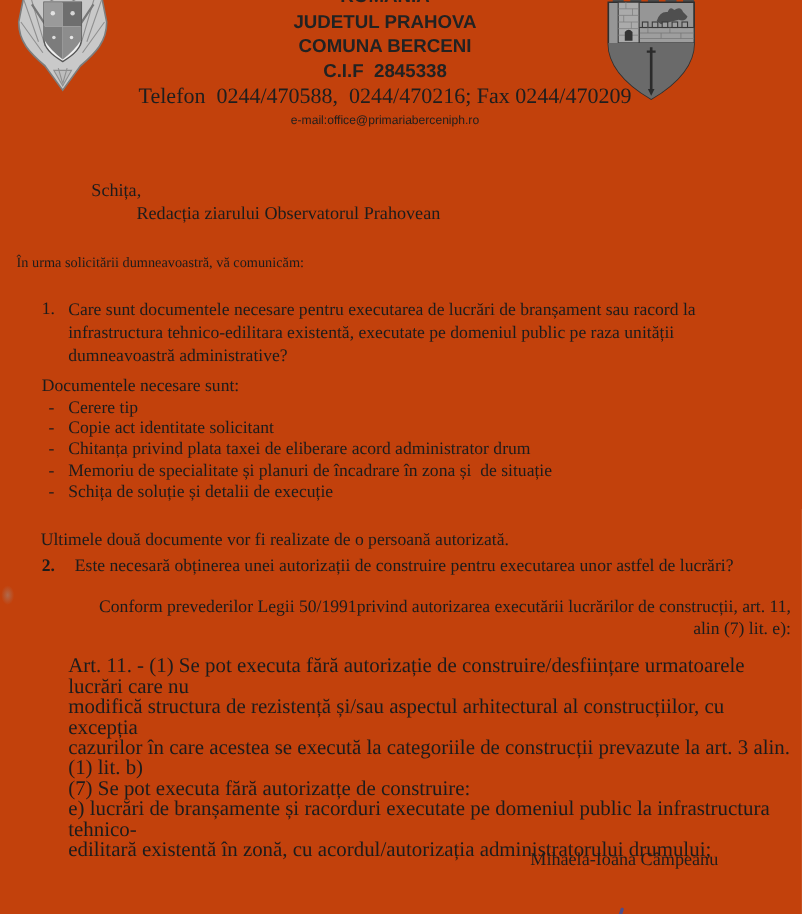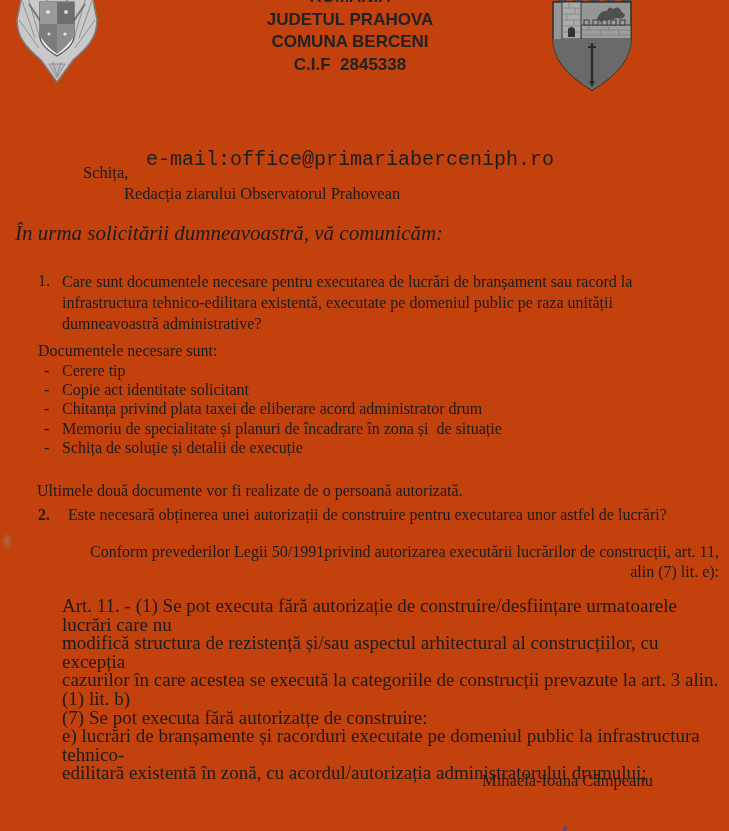--- a/index.html
+++ b/index.html
@@ -23,28 +23,28 @@
     font-weight:bold;font-size:17px;line-height:22.5px;
     color:#222;
   }
   .phone-line{
     left:110px;top:77px;width:480px;text-align:center;
     font-family:"Liberation Serif", serif;
     font-size:20px;color:#1e1e1e;
   }
   .email-line{
     left:130px;top:104px;width:440px;text-align:center;
-    font-family:Liberation Mono, monospace;
-    font-size:20px;color:#1e1e1e;margin-top:44px;
+    font-family:Liberation Sans, sans-serif;
+    font-size:11px;color:#1e1e1e;
   }
   
   .body-text{font-size:16px;line-height:20px;}
   .salutation{left:83px;top:163px;font-size:16.5px;}
   .addressee{left:124px;top:184px;font-size:16.5px;}
-  .intro{left:15px;top:221px;font-size:21px;font-style:italic;}
+  .intro{left:15px;top:231px;font-size:13px;}
   .q-block{left:38px;}
   .q-num{position:absolute;left:0;top:0;}
   .q-num.bold{font-weight:bold;}
   .q1{top:271px;width:630px;}
   .q1 .q-text{margin-left:24px;line-height:21px;}
   .q2{top:505px;width:660px;}
   .q2 .q-text{margin-left:30px;line-height:20px;}
   .docs-intro{left:38px;top:342px;font-size:16px;}
   .doc-list{left:44px;top:361px;font-size:16px;}
   .doc-row{height:19.2px;line-height:19.2px;}
@@ -114,20 +114,21 @@
     <line x1="39" y1="50" x2="47" y2="50" stroke="#2b2b2b" stroke-width="2"></line>
     <path d="M43,90 L40,84 H46 Z" fill="#2b2b2b"></path>
   </svg>
 
   <div class="abs head-center">
     <div>ROMANIA</div>
     <div>JUDETUL PRAHOVA</div>
     <div>COMUNA BERCENI</div>
     <div class="pre">C.I.F  2845338</div>
   </div>
+  <div class="abs phone-line pre">Telefon  0244/470588,  0244/470216; Fax 0244/470209</div>
   <div class="abs email-line">e-mail:office@primariaberceniph.ro</div>
 
   <div class="abs salutation">Schița,</div>
   <div class="abs addressee">Redacția ziarului Observatorul Prahovean</div>
 
   <div class="abs intro">În urma solicitării dumneavoastră, vă comunicăm:</div>
 
   <div class="abs q-block q1 body-text">
     <span class="q-num">1.</span>
     <div class="q-text prewrap">Care sunt documentele necesare pentru executarea de lucrări de branșament sau racord la

